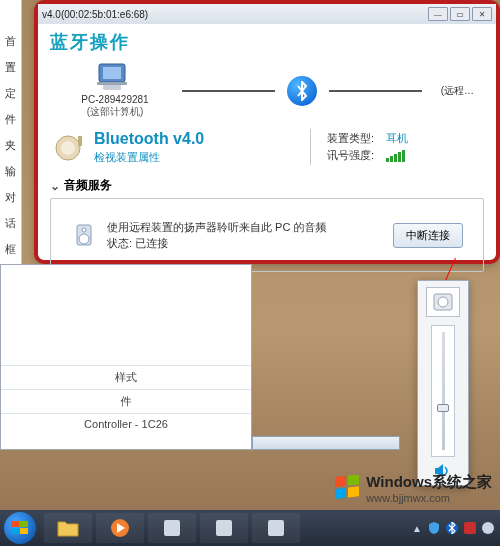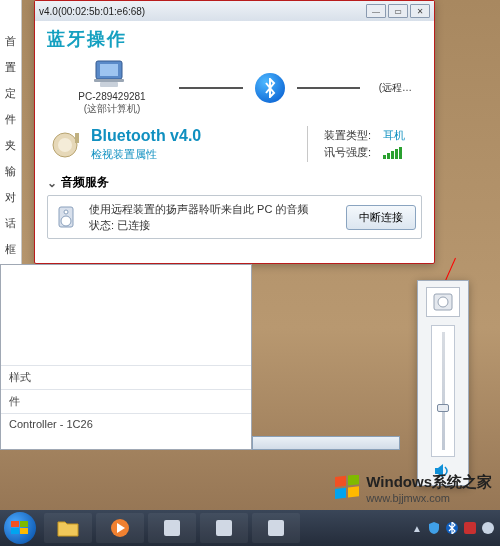--- a/index.html
+++ b/index.html
@@ -2,21 +2,21 @@
 <html><head>
 <meta charset="utf-8">
 <style>
 * { margin: 0; padding: 0; box-sizing: border-box; font-family: "Microsoft YaHei", Arial, sans-serif; }
 body { width: 500px; height: 546px; background: #c0a080; position: relative; overflow: hidden; }
 
 .desktop-bg { position: absolute; inset: 0; background: linear-gradient(to bottom, #a88860 0%, #b89870 60%, #907050 100%); }
 
 .left-column { position: absolute; left: 0; top: 0; width: 22px; height: 450px; background: #fff; border-right: 1px solid #c8c8c8; font-size: 11px; color: #333; text-align: center; padding-top: 28px; line-height: 26px; }
 
-.main-window { position: absolute; left: 34px; top: 0; width: 401px; height: 264px; background: #fff; border: 1px solid #b91c1c; border-radius: 2px; box-shadow: 0 2px 8px rgba(0,0,0,0.25); }
+.main-window { position: absolute; left: 34px; top: 0; width: 466px; height: 264px; background: #fff; border: 4px solid #b91c1c; border-radius: 10px; box-shadow: 0 2px 8px rgba(0,0,0,0.25); }
 
 .titlebar { height: 20px; background: linear-gradient(to bottom, #eef2f6, #d8e0ea); display: flex; align-items: center; padding: 0 4px; font-size: 10px; color: #222; }
 .title-text { flex: 1; }
 .win-btn { width: 20px; height: 14px; margin-left: 2px; border: 1px solid #8a9ab0; background: #e8ecf2; font-size: 8px; display: flex; align-items: center; justify-content: center; color: #444; border-radius: 1px; }
 
 .window-body { padding: 6px 12px 6px 12px; }
 .heading { color: #15a0c0; font-size: 18px; font-weight: 600; letter-spacing: 2px; }
 
 .diagram { display: flex; align-items: center; margin-top: 8px; justify-content: space-between; padding: 0 10px; }
 .pc-col { display: flex; flex-direction: column; align-items: center; width: 110px; }
@@ -37,36 +37,36 @@
 .device-right { border-left: 1px solid #c8c8c8; padding-left: 16px; font-size: 11px; }
 .dr-row { display: flex; align-items: center; margin: 2px 0; }
 .dr-label { color: #333; margin-right: 12px; }
 .dr-val { color: #1090c0; }
 .signal-bars { display: flex; align-items: flex-end; gap: 1px; }
 .signal-bars span { width: 3px; background: #2aa030; }
 
 .audio-section { margin-top: 12px; }
 .sect-header { font-size: 12px; font-weight: bold; display: flex; align-items: center; }
 .sect-header .expand { margin-right: 4px; color: #555; }
-.sect-box { border: 1px solid #c0c8d0; border-radius: 2px; padding: 5px; display: flex; align-items: center; margin-top: 4px; }
+.sect-box { border: 1px solid #c0c8d0; border-radius: 2px; padding: 20px; display: flex; align-items: center; margin-top: 4px; }
 .spk-icon { width: 28px; margin-right: 8px; }
 .audio-text { font-size: 11px; color: #333; line-height: 16px; flex: 1; }
 .disconnect-btn { border: 1px solid #8aa4c0; background: linear-gradient(#f4f8fc, #dce6f0); border-radius: 3px; padding: 4px 12px; font-size: 11px; cursor: pointer; }
 
 .arrow-line { position: absolute; left: 455px; top: 258px; width: 1px; height: 24px; background: red; transform: rotate(24deg); transform-origin: top; }
 
 .volume-panel { position: absolute; left: 417px; top: 280px; width: 52px; height: 206px; background: #f2f4f6; border: 1px solid #a0acbc; box-shadow: 0 2px 8px rgba(0,0,0,0.3); padding: 6px; display: flex; flex-direction: column; align-items: center; }
 .vol-device { width: 34px; height: 30px; border: 1px solid #b8c0cc; background: #fff; margin-bottom: 8px; display: flex; align-items: center; justify-content: center; }
 .vol-track-outer { flex: 1; width: 24px; border: 1px solid #c0c8d4; background: #fff; position: relative; }
 .vol-track-inner { position: absolute; left: 50%; top: 6px; bottom: 6px; width: 3px; margin-left: -1.5px; background: linear-gradient(to bottom, #d8dce2, #c0c8d4); }
 .vol-thumb { position: absolute; left: 50%; top: 60%; width: 12px; height: 8px; margin-left: -6px; background: #e8ecf2; border: 1px solid #7a8aa0; border-radius: 2px; }
 .vol-spk { margin-top: 6px; color: #1090d8; }
 
 .lower-window { position: absolute; left: 0; top: 264px; width: 252px; height: 186px; background: #fff; border: 1px solid #a0a8b4; }
-.lw-row { border-top: 1px solid #e0e4ea; padding: 4px 8px; font-size: 11px; color: #444; }
+.lw-row { border-top: 1px solid #e0e4ea; padding: 4px 8px; font-size: 11px; color: #444; text-align: center; }
 .lw-body { height: 100px; }
 
 .mini-win-titlebar { position: absolute; left: 252px; top: 436px; width: 148px; height: 14px; background: linear-gradient(#eaf0f6,#d2dce8); border: 1px solid #8aa0b8; }
 
 .watermark { position: absolute; right: 8px; bottom: 42px; display: flex; align-items: center; }
 .wm-logo { width: 28px; height: 28px; }
 .wm-text { margin-left: 4px; }
 .wm-top { font-size: 15px; color: #222; font-weight: 600; }
 .wm-url { font-size: 11px; color: #444; }
 

